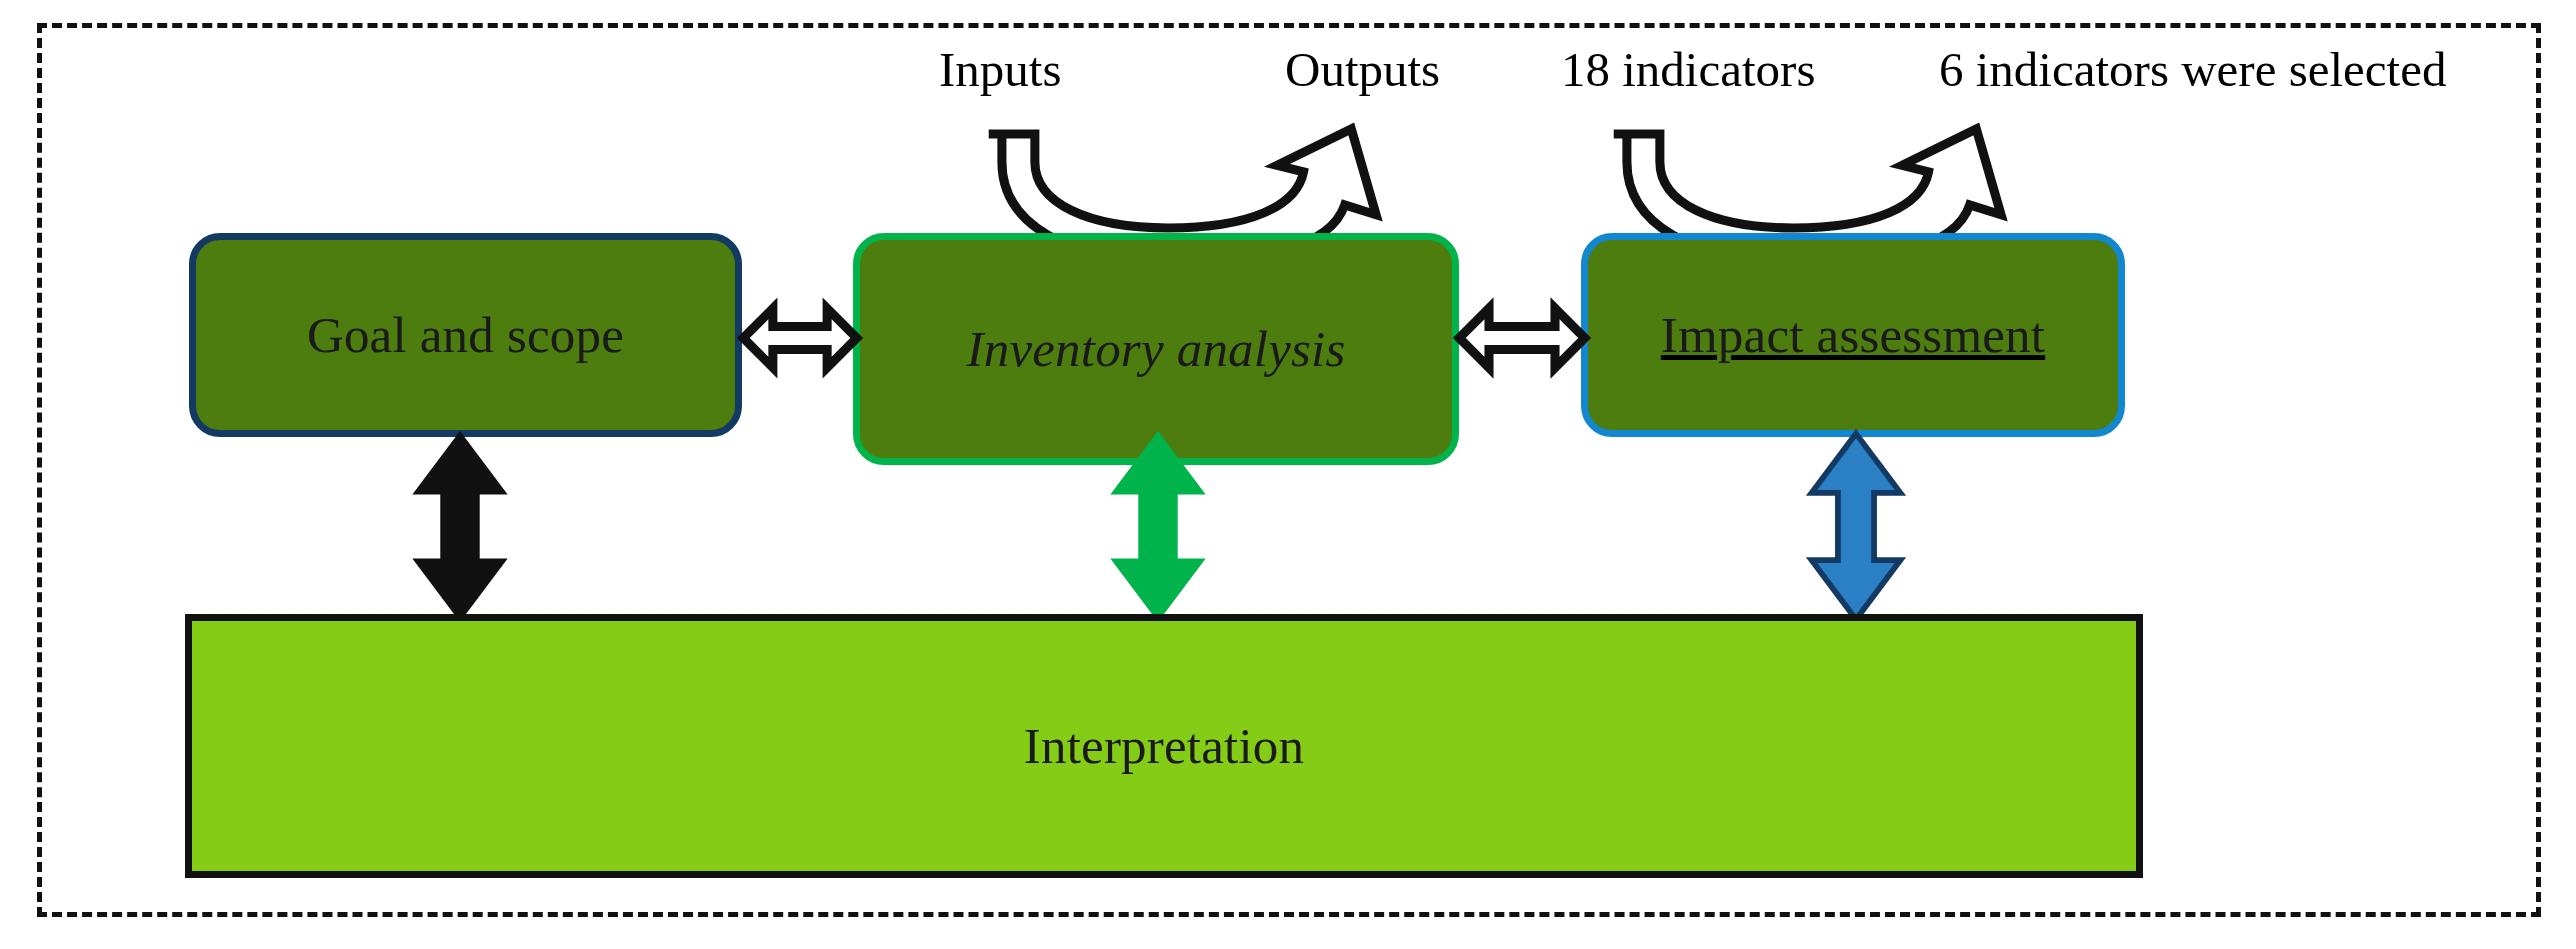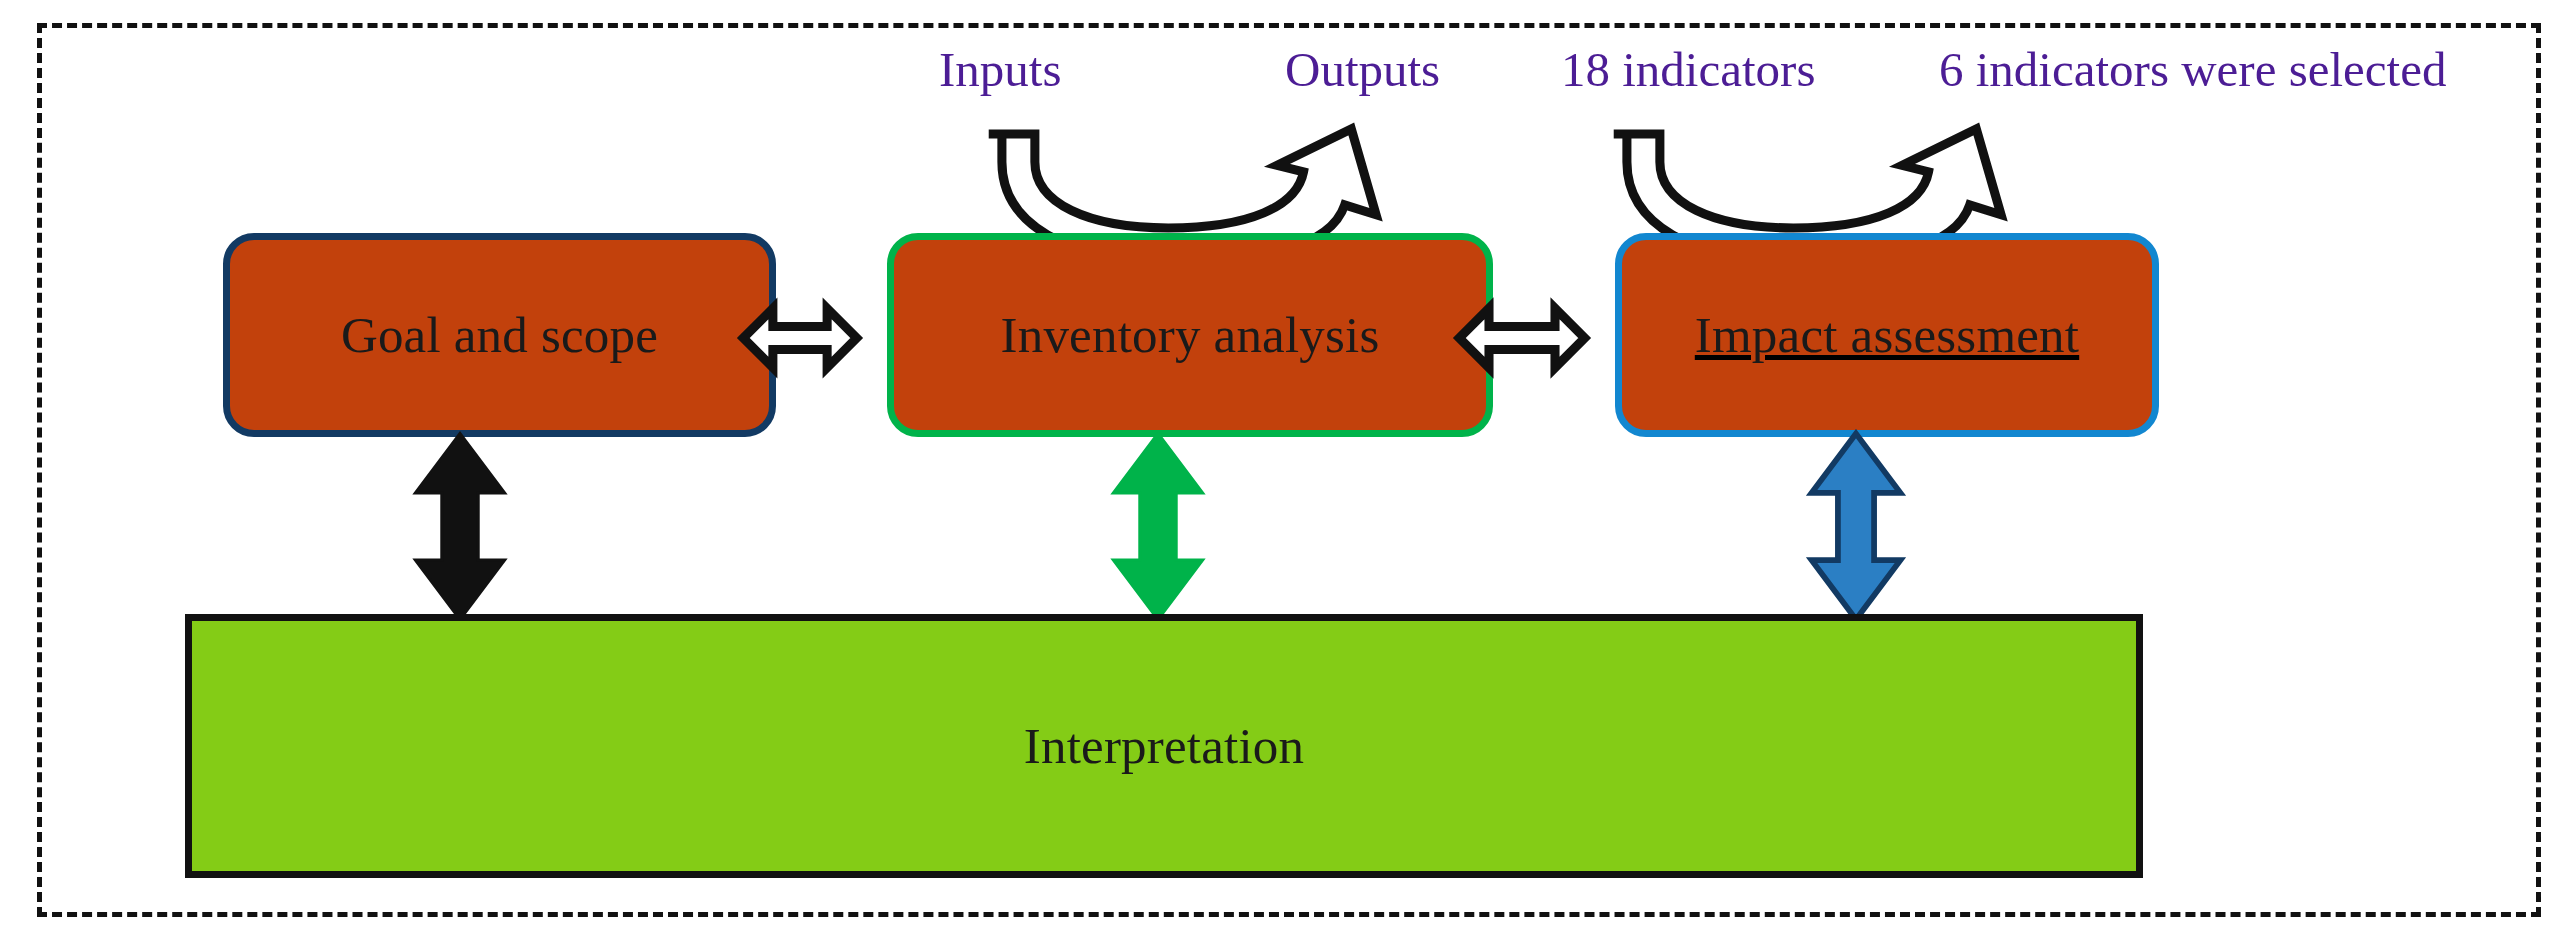--- a/index.html
+++ b/index.html
@@ -13,39 +13,38 @@
   }
   #dashed-frame{
     position:absolute;
     left:37px; top:23px;
     width:2504px; height:894px;
     border:5px dashed #111111;
     box-sizing:border-box;
   }
   .stage-box{
     position:absolute;
-    background:#c2410c;
+    background:#4d7c0f;
     border-style:solid;
     border-width:7.4px;
     border-radius:31px;
     box-sizing:border-box;
     display:flex;
     align-items:center;
     justify-content:center;
-    margin-left:34px;
   }
   .stage-label{
     font-family:"Liberation Serif", serif;
     font-size:51px;
     color:#1a1a1a;
     white-space:nowrap;
     letter-spacing:0.2px;
   }
   #box-goal{ left:189px; top:233px; width:553px; height:204px; border-color:#123a63; }
-  #box-inventory{ left:853px; top:233px; width:606px; height:204px; border-color:#00b34a; }
+  #box-inventory{ left:853px; top:233px; width:606px; height:232px; border-color:#00b34a;font-style:italic; }
   #box-impact{ left:1581px; top:233px; width:544px; height:204px; border-color:#1287d0;text-decoration:underline; }
 
   #box-interpretation{
     position:absolute;
     left:185px; top:614px;
     width:1958px; height:264px;
     background:#84cc16;
     border:7.4px solid #111111;
     box-sizing:border-box;
     display:flex;
@@ -53,21 +52,21 @@
     justify-content:center;
   }
   #box-interpretation .stage-label{ font-size:51px; }
 
   .arrow-svg{ position:absolute; overflow:visible; }
 
   .curve-label{
     position:absolute;
     font-family:"Liberation Serif", serif;
     font-size:49px;
-    color:#4c1d95;
+    color:#000000;
     white-space:nowrap;
   }
   #label-inputs{ left:939px; top:41px; }
   #label-outputs{ left:1285px; top:41px;text-align:right; }
   #label-18-indicators{ left:1561px; top:41px; }
   #label-6-indicators{ left:1939px; top:41px; }
 </style>
 </head>
 <body>
 

